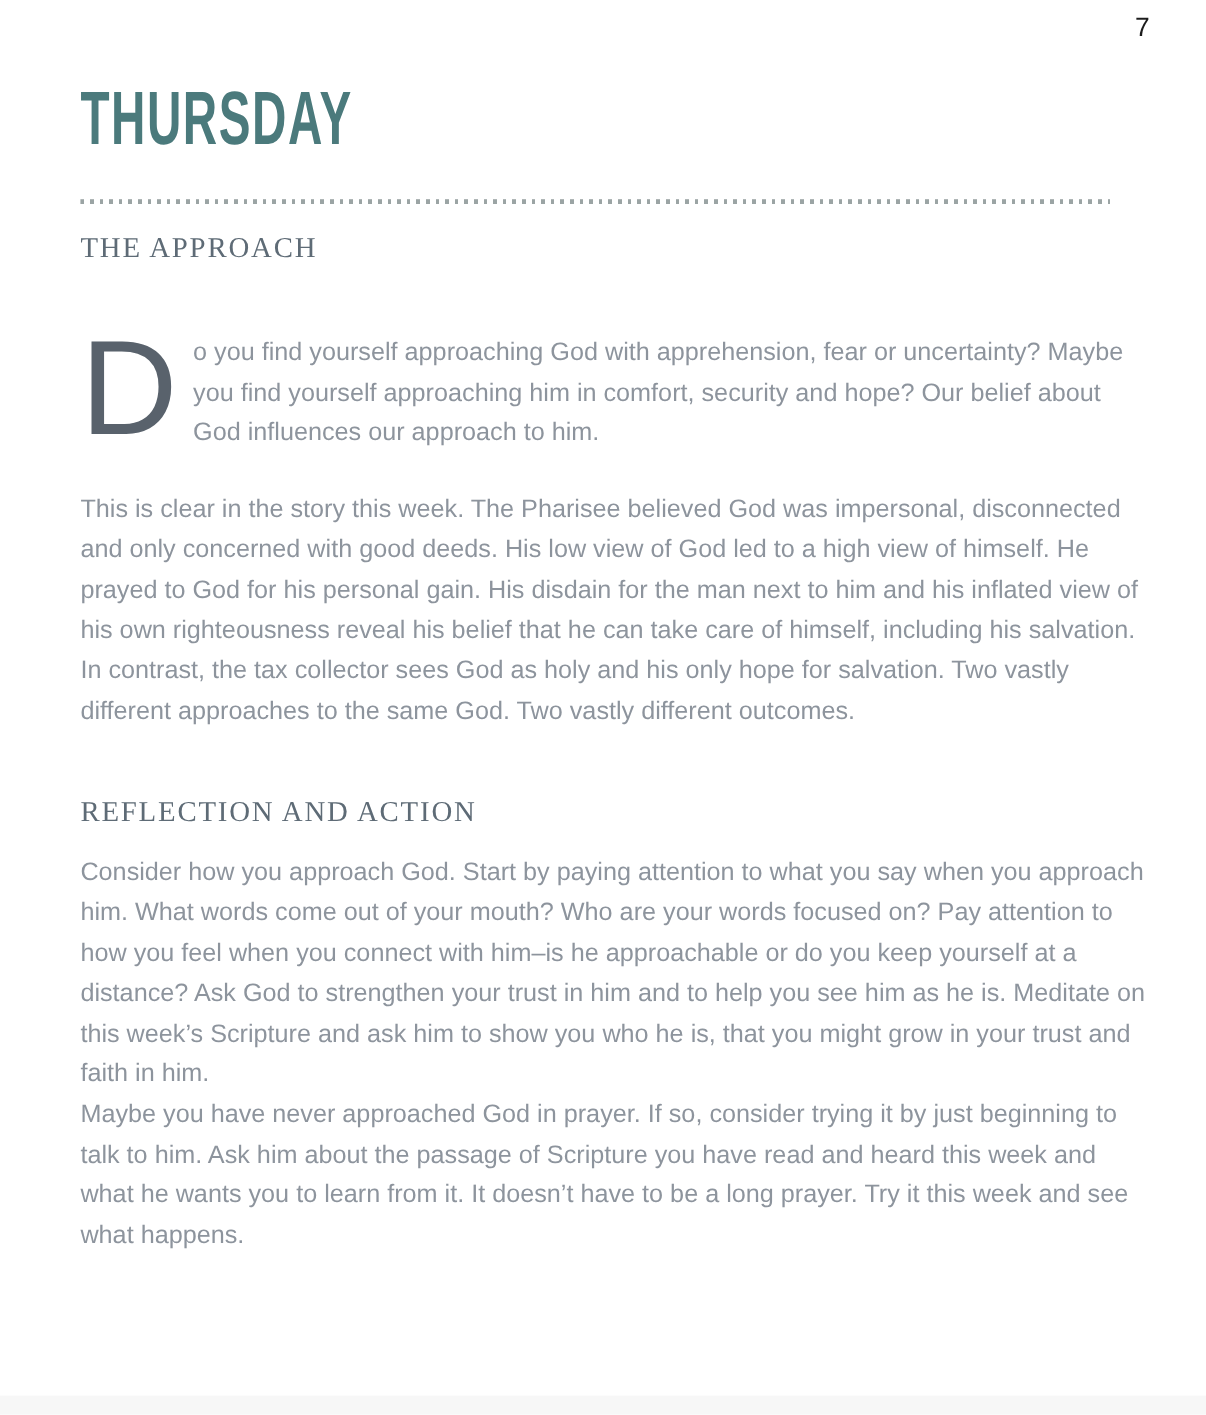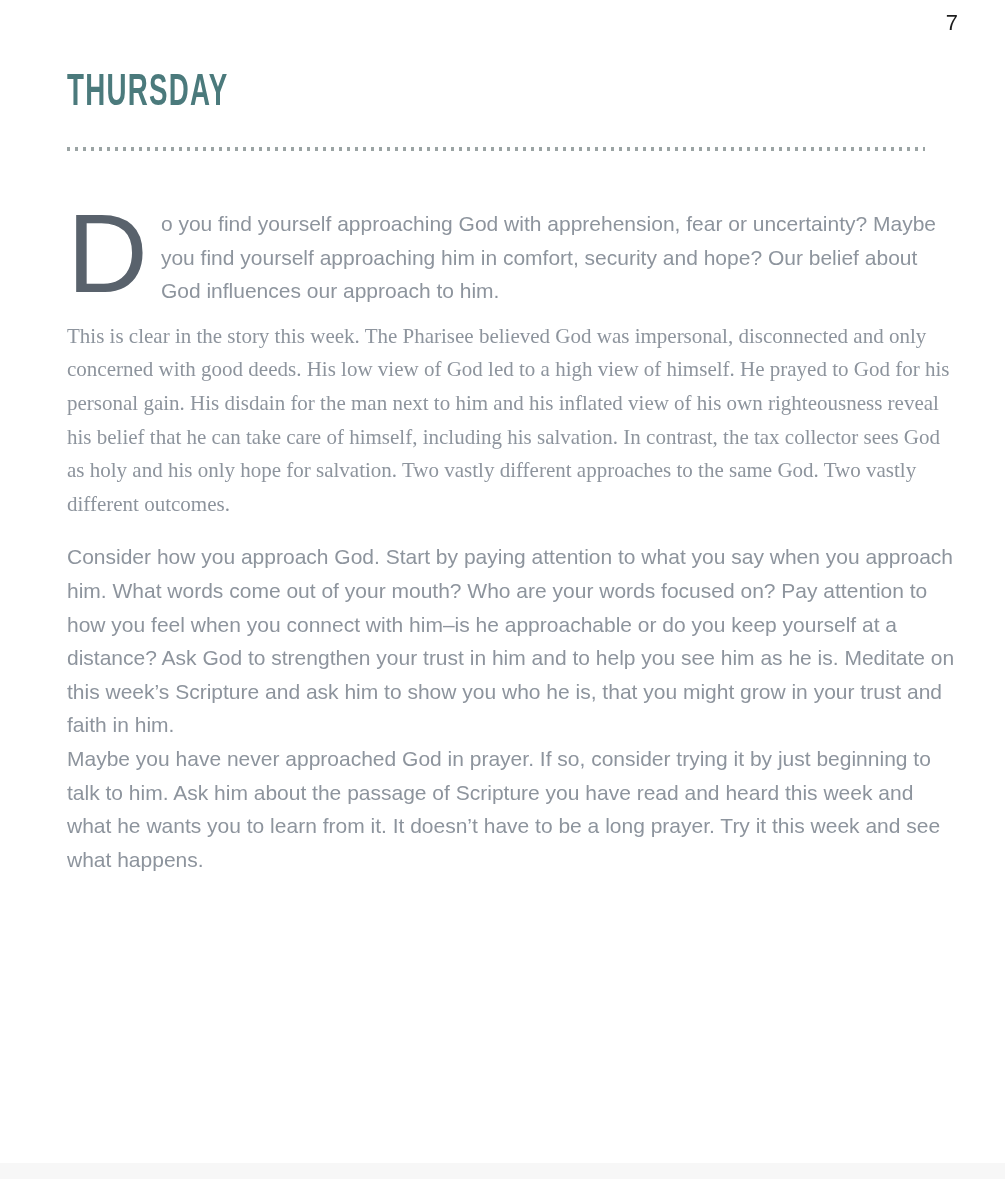--- a/index.html
+++ b/index.html
@@ -18,21 +18,21 @@
     font-size: 22px;
     color: #1c1c1c;
   }
   .content {
     padding: 68px 47px 0 67px;
   }
   .title {
     margin: 0;
     color: #4b7a7c;
     font-weight: 700;
-    font-size: 44px;
+    font-size: 63px;
     line-height: 1.0;
     white-space: nowrap;
   }
   .title-inner {
     display: inline-block;
     transform: scaleX(0.63);
     transform-origin: left center;
     letter-spacing: 2px;
   }
   .dotted-rule {
@@ -57,21 +57,21 @@
   .heading-approach { margin-top: 23px; }
   .heading-reflection { margin-top: 54px; }
   .body-para {
     font-size: 21px;
     line-height: 33.6px;
     color: #8d949d;
     margin: 0;
     max-width: 891px;
   }
   .para-lead    { margin-top: 56px; }
-  .para-story   { margin-top: 12px; font-family: Liberation Serif, serif; }
+  .para-story   { margin-top: 30px; }
   .para-consider{ margin-top: 19px; }
   .para-maybe   { }
   .dropcap {
     float: left;
     font-size: 112px;
     line-height: 84px;
     padding-right: 13px;
     margin-top: 5px;
     color: #59626c;
     font-weight: 400;
@@ -89,25 +89,27 @@
 <body>
 
 <div class="page-number">7</div>
 
 <div class="content">
 
   <h1 class="title"><span class="title-inner">THURSDAY</span></h1>
 
   <div class="dotted-rule"></div>
 
+  <h2 class="section-heading heading-approach">THE APPROACH</h2>
 
   <p class="body-para para-lead"><span class="dropcap">D</span><span>o you find yourself approaching God with apprehension, fear or uncertainty? Maybe you find yourself approaching him in comfort, security and hope? Our belief about God influences our approach to him.</span></p>
 
   <p class="body-para para-story">This is clear in the story this week. The Pharisee believed God was impersonal, disconnected and only concerned with good deeds. His low view of God led to a high view of himself. He prayed to God for his personal gain. His disdain for the man next to him and his inflated view of his own righteousness reveal his belief that he can take care of himself, including his salvation. In contrast, the tax collector sees God as holy and his only hope for salvation. Two vastly different approaches to the same God. Two vastly different outcomes.</p>
 
+  <h2 class="section-heading heading-reflection">REFLECTION AND ACTION</h2>
 
   <p class="body-para para-consider">Consider how you approach God. Start by paying attention to what you say when you approach him. What words come out of your mouth? Who are your words focused on? Pay attention to how you feel when you connect with him–is he approachable or do you keep yourself at a distance? Ask God to strengthen your trust in him and to help you see him as he is. Meditate on this week’s Scripture and ask him to show you who he is, that you might grow in your trust and faith in him.</p>
 
   <p class="body-para para-maybe">Maybe you have never approached God in prayer. If so, consider trying it by just beginning to talk to him. Ask him about the passage of Scripture you have read and heard this week and what he wants you to learn from it. It doesn’t have to be a long prayer. Try it this week and see what happens.</p>
 
 </div>
 
 <div class="footer-bar"></div>
 
 </body></html>

